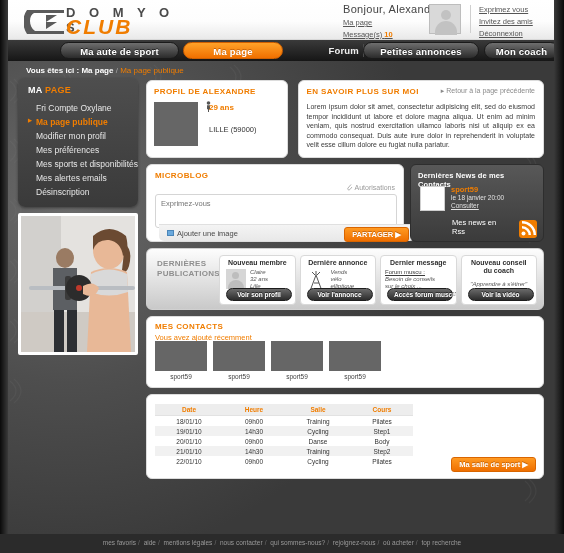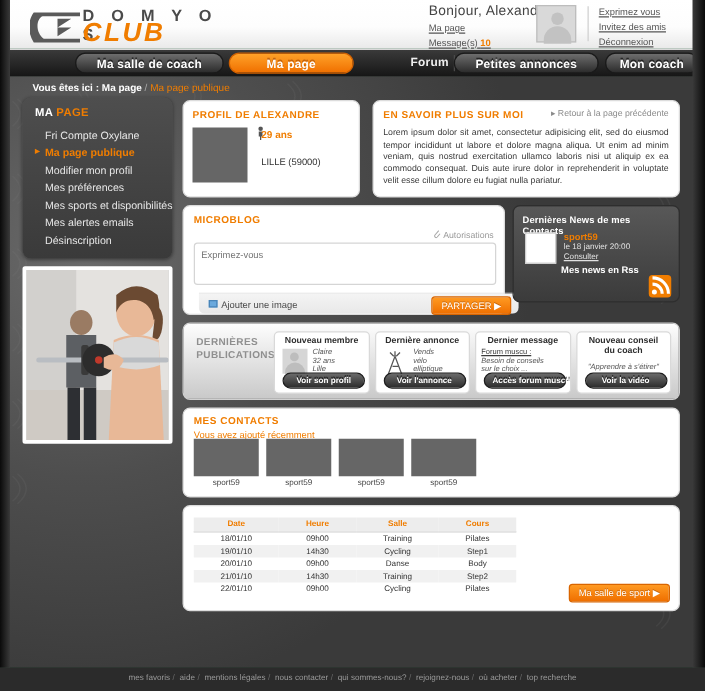--- a/index.html
+++ b/index.html
@@ -110,51 +110,51 @@
   .profilecard .info { position:absolute; left:62px; top:22px;}
   .profilecard .age { color:#f07d00; font-weight:bold; font-size:8px;}
   .profilecard .city { color:#333; font-size:7.5px; margin-top:13px;}
   .personicon { position:absolute; left:58px; top:20px; width:7px; height:11px;}
 
   .aboutcard { width:249px; height:78px; padding:6px 8px;}
   .aboutcard .back { position:absolute; right:8px; top:6px; font-size:7px; color:#8a8a8a;}
   .aboutcard p { margin:6px 0 0 0; font-size:7px; line-height:9.5px; color:#3a3a3a; text-align:justify;}
 
   .row2 { display:flex; gap:6px; margin-top:6px;}
-  .microcard { width:258px; height:88px; padding:6px 8px;}
+  .microcard { width:258px; height:78px; padding:6px 8px;}
   .auth { position:absolute; right:8px; top:18px; font-size:7px; color:#9a9a9a;}
   .clipicon { display:inline-block; width:7px; height:8px; vertical-align:-1px; margin-right:2px;}
   .ta { margin-top:14px; width:242px; height:34px; border:1px solid #d5d5d5; border-radius:3px; font-size:7.5px; color:#6f6f6f; padding:4px 5px; background:#fff; resize:none; font-family:"Liberation Sans", sans-serif;}
   .microfoot { position:absolute; left:12px; bottom:0; width:100%; height:17px; background:linear-gradient(to bottom,#f4f4f4,#e8e8e8); border-top:1px solid #e0e0e0; border-radius:0 0 5px 5px;}
   .addimg { position:absolute; left:8px; top:4px; font-size:7.5px; color:#4a4a4a;}
   .imgicon { display:inline-block; width:7px; height:6px; background:#6aa9dd; border:1px solid #4a85b8; vertical-align:0px; margin-right:3px;}
   .btn-orange {
     display:inline-block; background:linear-gradient(to bottom,#ff9a22,#ef6f00);
-    border:1px solid #d96500; border-radius:3px; color:#fff; font-weight:normal;
+    border:1px solid #d96500; border-radius:3px; color:#fff; font-weight:bold;
     font-size:7.5px; padding:2px 7px; text-shadow:0 -1px 0 rgba(140,60,0,.5);
     cursor:pointer; white-space:nowrap;
   }
   .btn-dark {
     display:inline-block; background:linear-gradient(to bottom,#6a6a6a,#2c2c2c);
     border:1px solid #1d1d1d; border-radius:7px; color:#fff; font-weight:bold;
     font-size:6.5px; padding:2px 6px; text-shadow:0 -1px 0 rgba(0,0,0,.6);
     cursor:pointer; white-space:nowrap; text-align:center;
   }
 
   .newscard {
     width:134px; height:78px; border-radius:6px;
     background:linear-gradient(to bottom,#585858,#3b3b3b);
     border:1px solid #2e2e2e; padding:6px 7px; position:relative;
   }
   .newscard .t { color:#fff; font-weight:bold; font-size:7.5px; letter-spacing:.1px;}
   .newscard .thumb { position:absolute; left:9px; top:21px; width:25px; height:25px; background:#fff; border:1px solid #cfcfcf;}
   .newscard .nm { position:absolute; left:40px; top:20px; color:#f07d00; font-weight:bold; font-size:7.5px;}
   .newscard .dt { position:absolute; left:40px; top:29px; color:#e2e2e2; font-size:6.5px;}
   .newscard .cs { position:absolute; left:40px; top:37px; color:#e2e2e2; font-size:6.5px; text-decoration:underline;}
-  .newscard .rsslbl { position:absolute; right:32px; bottom:21px; color:#fff; font-weight:bold; font-size:7.5px;}
+  .newscard .rsslbl { position:absolute; right:32px; bottom:5px; color:#fff; font-weight:normal; font-size:7.5px;padding-left:41px;}
   .rssicon { position:absolute; right:6px; bottom:3px; width:18px; height:18px; background:#f07d00; border-radius:3px;}
 
   
   .pubbar {
     margin-top:6px; width:398px; height:62px; border-radius:6px;
     background:linear-gradient(to bottom,#fdfdfd,#c9c9c9);
     border:1px solid #d0d0d0; position:relative; padding:6px;
     display:flex; align-items:flex-start;
   }
   .publabel { width:66px; font-size:8px; color:#8f8f8f; font-weight:bold; line-height:10px; padding:4px 0 0 4px; letter-spacing:.3px;}
@@ -255,21 +255,21 @@
     <div class="vdiv"></div>
 
     <div class="rightlinks">
       <a href="#">Exprimez vous</a>
       <a href="#">Invitez des amis</a>
       <a href="#">Déconnexion</a>
     </div>
   </div>
 
   <div id="nav">
-    <div class="navitem" style="left:60px;width:119px;">Ma salle de coach</div>
+    <div class="navitem" style="left:60px;width:119px;">Ma aute de sport</div>
     <div class="navitem active" style="left:183px;width:100px;">Ma page</div>
     <div class="navitem plain" style="left:287px;width:72px;text-align:right;">Forum</div>
     <div class="navsep" style="left:363px;"></div>
 
     <div class="navitem" style="left:363px;width:116px;">Petites annonces</div>
     <div class="navitem" style="left:484px;width:75px;">Mon coach</div>
     <div class="navitem" style="left:561px;width:80px;">La boutique</div>
 
   </div>
 

